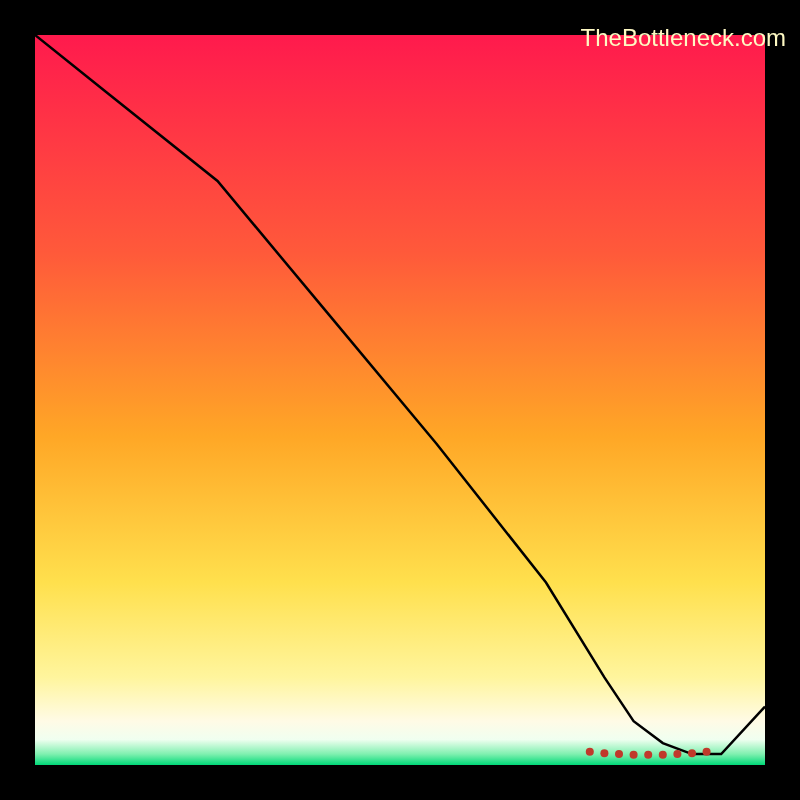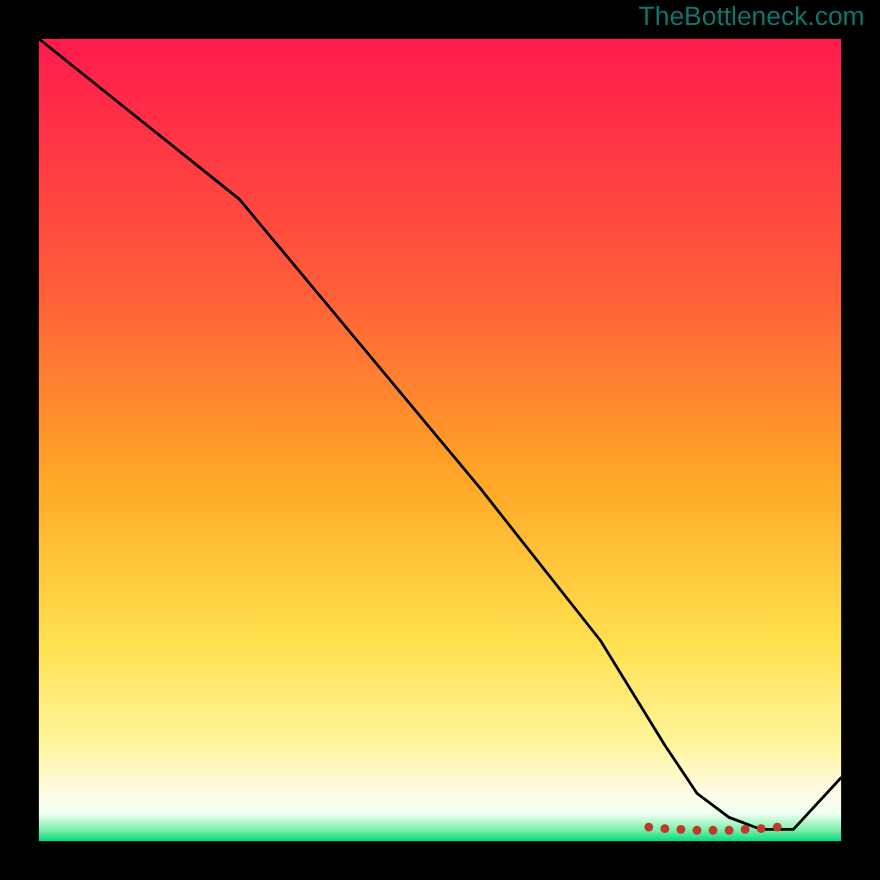--- a/index.html
+++ b/index.html
@@ -6,23 +6,23 @@
   body {
     width: 800px;
     height: 800px;
     background: #000;
     position: relative;
     font-family: Arial, sans-serif;
     overflow: hidden;
   }
   .watermark {
     position: absolute;
-    top: 2px;
+    top: 24px;
     right: 14px;
-    color: #0f766e;
+    color: #fef9c3;
     font-size: 24px;
     font-weight: 500;
     z-index: 10;
   }
   .plot-area {
     position: absolute;
     left: 35px;
     top: 35px;
     width: 730px;
     height: 730px;

